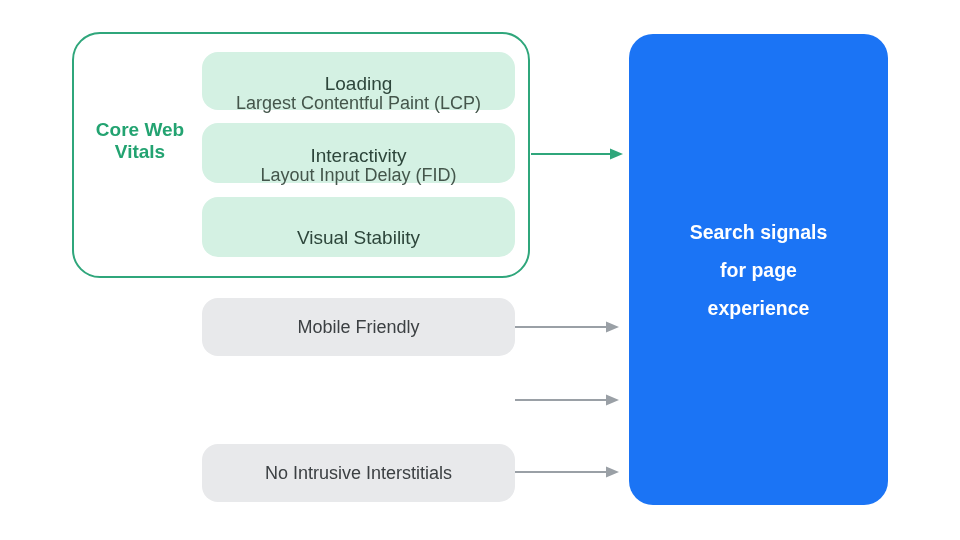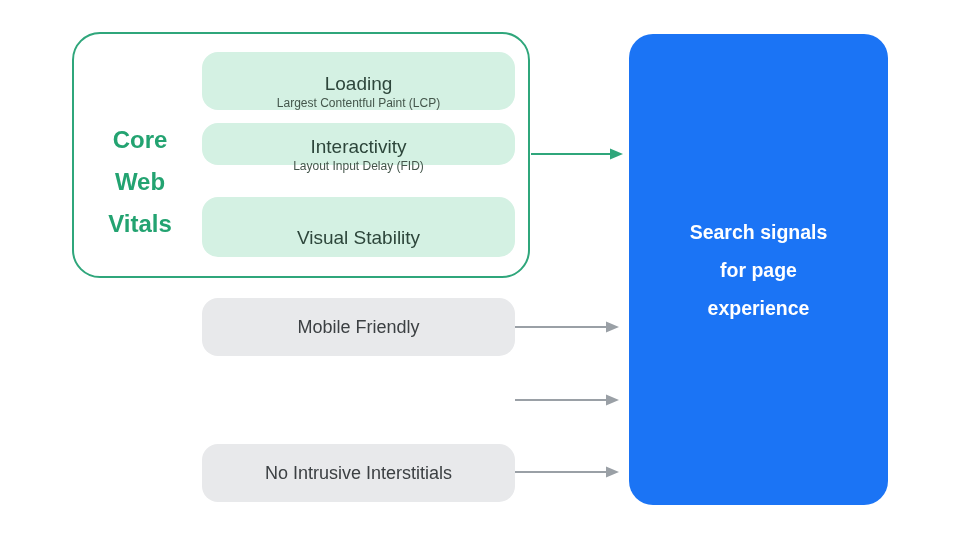--- a/index.html
+++ b/index.html
@@ -33,48 +33,48 @@
     width:458px;height:246px;
     border:2px solid var(--green-border);
     border-radius:28px;
     background:transparent;
   }
   .cwv-label{
     position:absolute;
     left:94px;top:119px;
     width:92px;
     text-align:center;
-    font-size:24px;
+    font-size:19px;
     font-weight:700;
-    line-height:42px;
+    line-height:22px;
     color:var(--green-label);
   }
   .vital-box{
     position:absolute;
     left:202px;
     width:313px;
     background:var(--vital-box-bg);
     border-radius:16px;
     display:flex;
     flex-direction:column;
     align-items:center;
     justify-content:center;
   }
   .vital-box.v1{top:52px;height:58px;}
-  .vital-box.v2{top:123px;height:42px;}
+  .vital-box.v2{top:123px;height:60px;}
   .vital-box.v3{top:197px;height:60px;}
   .vital-title{
     font-size:19px;
     font-weight:500;
     line-height:23px;
     color:var(--vital-title);
     margin-top:21px;
   }
   .vital-subtitle{
-    font-size:12px;
+    font-size:18px;
     font-weight:400;
     line-height:17px;
     color:var(--vital-subtitle);
   }
   
   .signal-box{
     position:absolute;
     left:202px;
     width:313px;
     height:58px;

